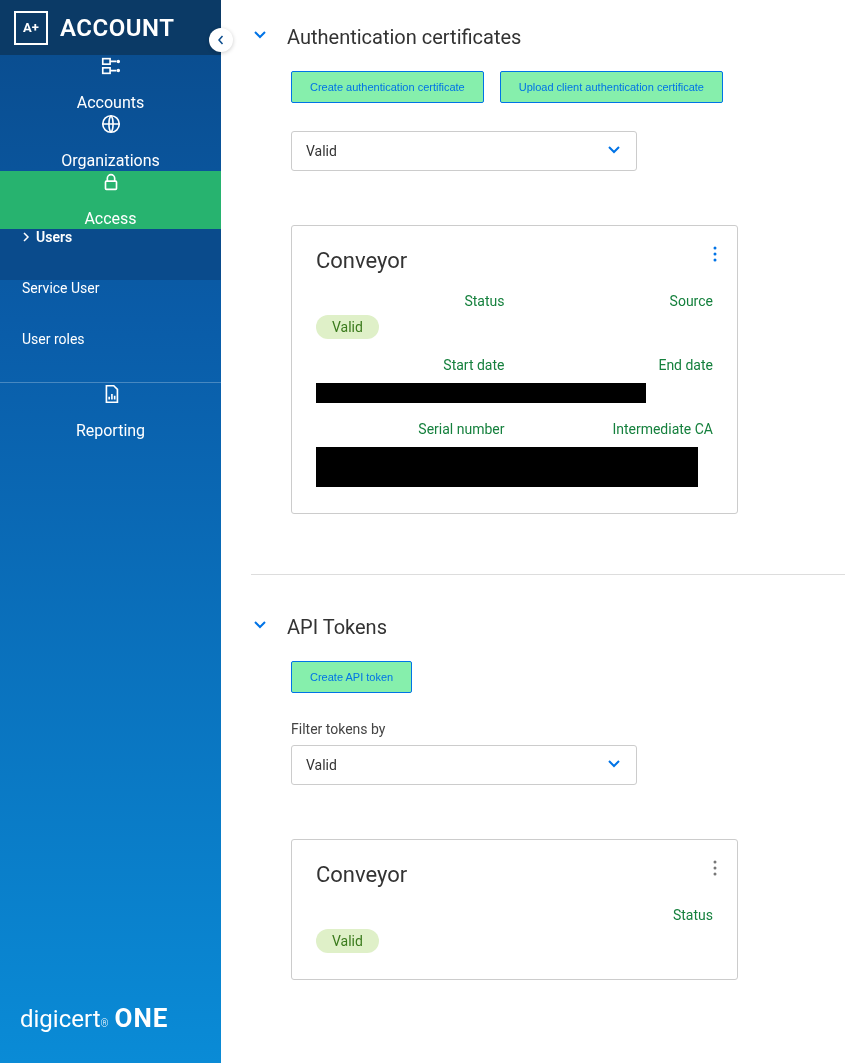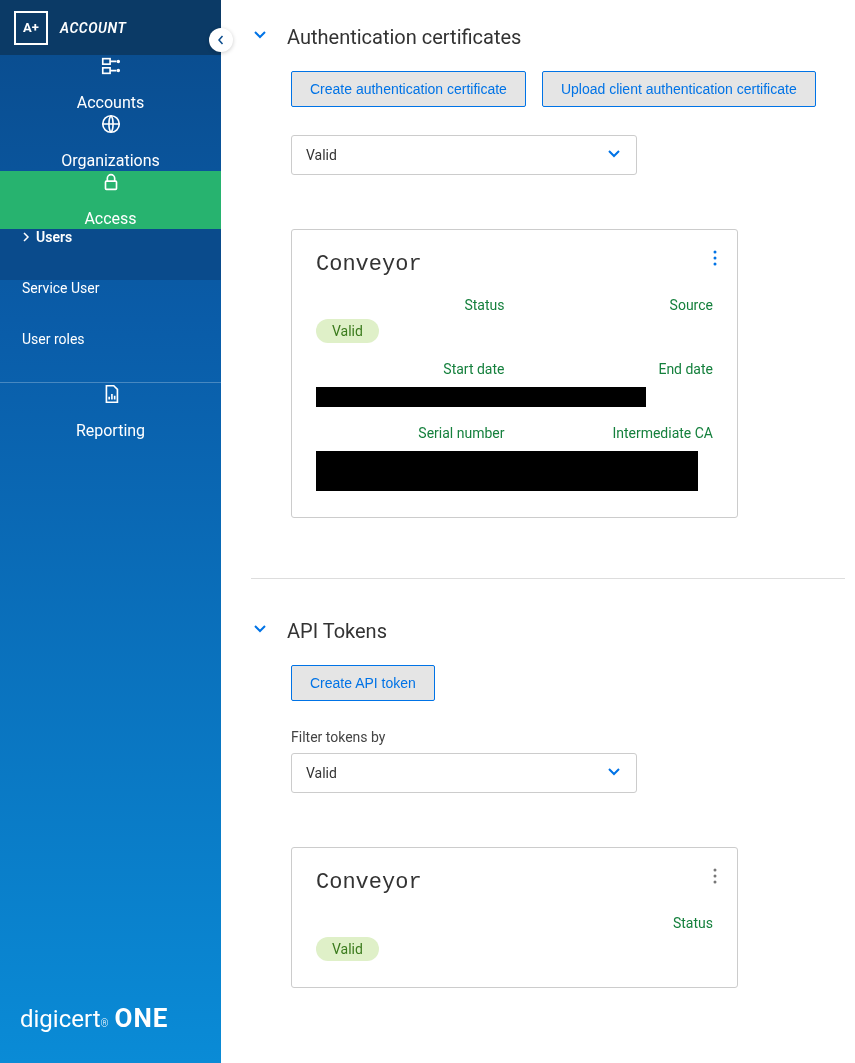--- a/index.html
+++ b/index.html
@@ -37,24 +37,23 @@
     height: 34px;
     border: 2px solid #fff;
     display: flex;
     align-items: center;
     justify-content: center;
     font-weight: 700;
     font-size: 13px;
     color: #fff;
   }
   .header-title {
-    font-size: 14px;
+    font-size: 24px;
     font-weight: 600;
     letter-spacing: 0.5px;
-    font-style: italic;
   }
   .collapse-btn {
     position: absolute;
     right: -12px;
     top: 28px;
     width: 24px;
     height: 24px;
     background: #fff;
     border-radius: 50%;
     display: flex;
@@ -130,23 +129,23 @@
   }
   .section-hdr .chev { color: #0073e6; }
   .section-hdr .title { font-size: 20px; color: #333; font-weight: 400; }
 
   .section-body { padding-left: 40px; }
 
   .btn-row { display: flex; gap: 16px; margin-bottom: 28px; }
   .btn-outline {
     border: 1px solid #0073e6;
     color: #0073e6;
-    background: #e5e5e5;
+    background: #86efac;
     padding: 9px 18px;
-    font-size: 14px;
+    font-size: 11px;
     border-radius: 2px;
     cursor: pointer;
     text-align: right;
   }
 
   .field-label {
     font-size: 14px;
     color: #444;
     margin-bottom: 8px;
   }
@@ -171,21 +170,20 @@
     width: 447px;
     padding: 22px 24px 26px 24px;
     margin-top: 54px;
     position: relative;
   }
   .card-title {
     font-size: 22px;
     color: #333;
     margin-bottom: 20px;
     font-weight: 400;
-    font-family: Liberation Mono, monospace;
   }
   .card-menu {
     position: absolute;
     top: 20px;
     right: 20px;
     cursor: pointer;
     color: #0073e6;
   }
   .grid {
     display: grid;

